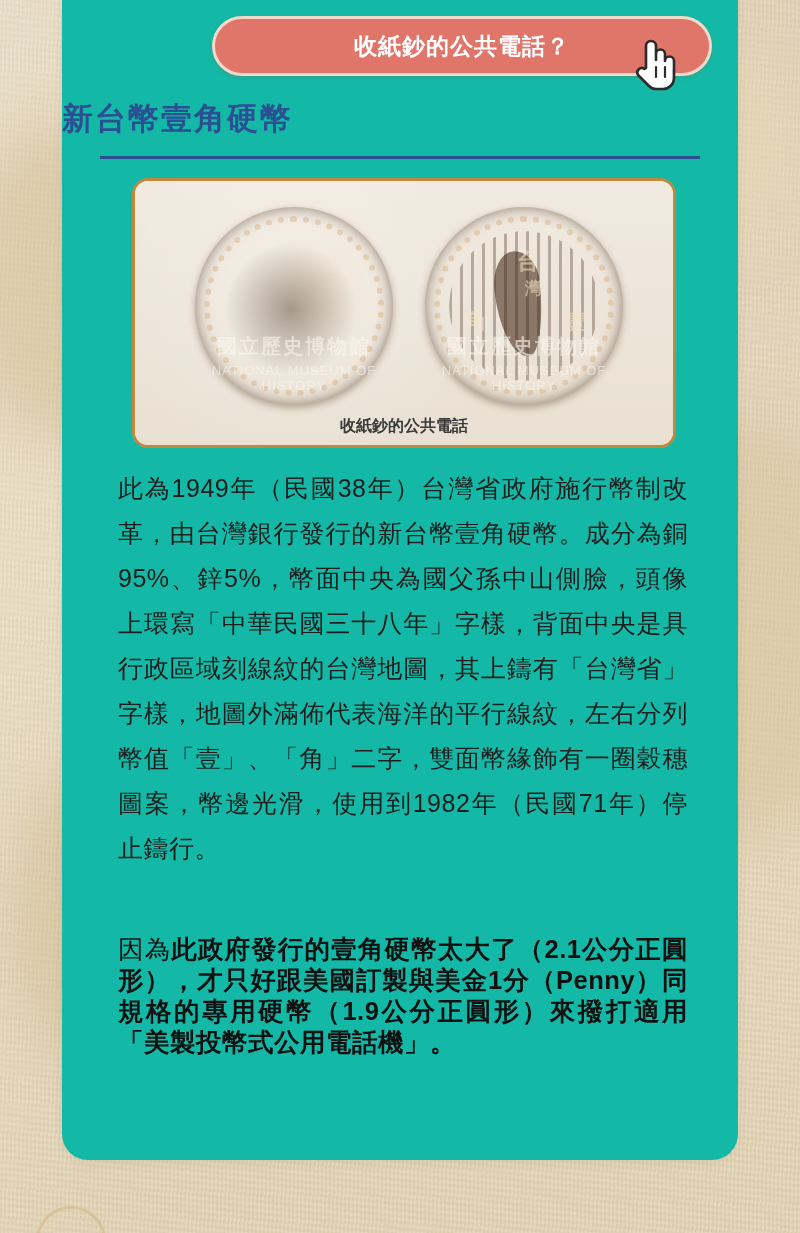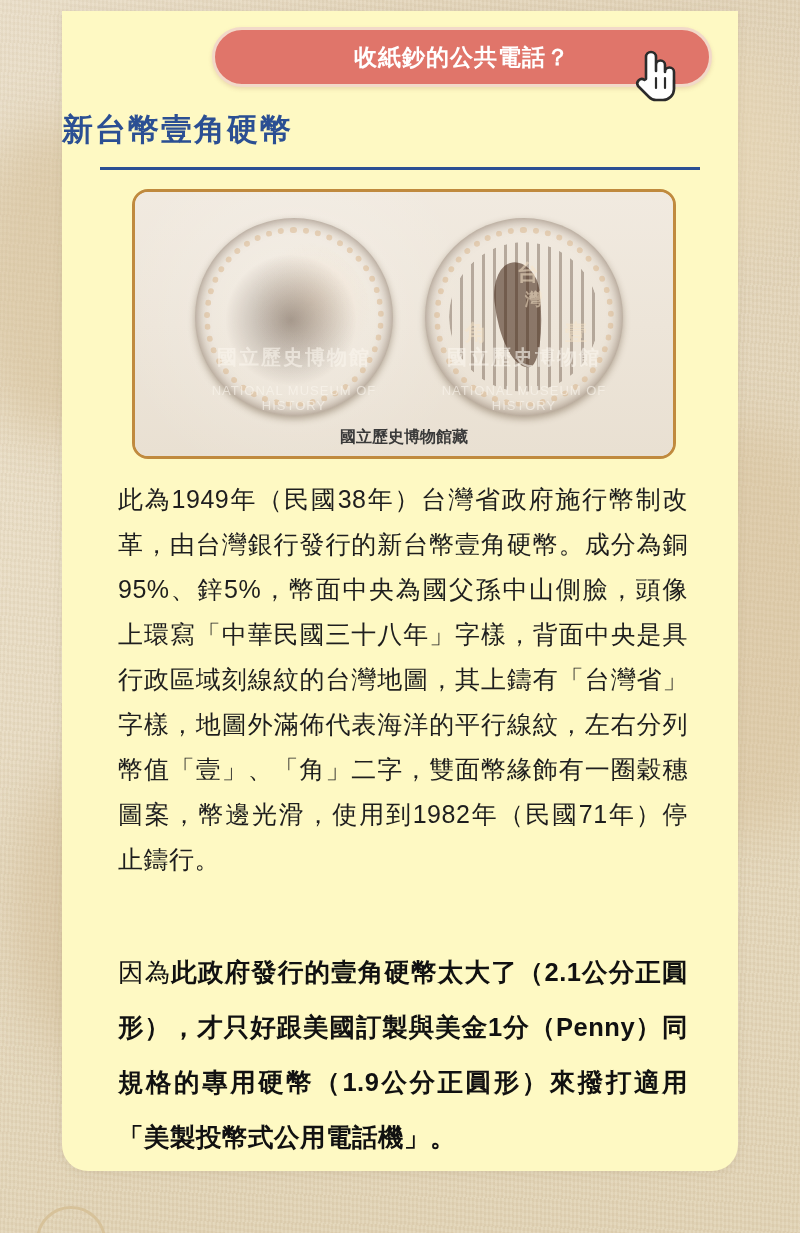--- a/index.html
+++ b/index.html
@@ -34,24 +34,24 @@
   }
   .bg-blotch.b1 { left: -40px; top: 120px; width: 200px; height: 320px; background: rgba(205,178,132,0.38); }
   .bg-blotch.b2 { right: -60px; top: 420px; width: 240px; height: 420px; background: rgba(210,185,140,0.34); }
   .bg-blotch.b3 { left: 10px; top: 760px; width: 180px; height: 300px; background: rgba(198,170,124,0.30); }
   .bg-blotch.b4 { right: 0px; top: 40px; width: 180px; height: 220px; background: rgba(232,214,180,0.45); }
 
   
   .card {
     position: absolute;
     left: 62px;
-    top: 11px;
+    top: 0;
     width: 676px;
     height: 1160px;
-    background: #fef9c3;
+    background: #14b8a6;
     border-bottom-left-radius: 26px;
     border-bottom-right-radius: 26px;
     box-shadow: 0 2px 10px rgba(120,95,60,0.10);
   }
 
   
   .bottom-circle {
     position: absolute;
     left: 36px;
     top: 1206px;
@@ -194,21 +194,21 @@
     font-size: 13px;
     letter-spacing: 1px;
     text-align: center;
     width: 198px;
   }
   .watermark .cn {
     display: block;
     font-size: 20px;
     font-weight: bold;
     letter-spacing: 2px;
-    margin-bottom: 12px;
+    margin-bottom: 3px;
   }
   .watermark.left { left: 60px; }
   .watermark.right { left: 290px; }
   .caption {
     position: absolute;
     left: 0;
     bottom: 8px;
     width: 100%;
     text-align: center;
     font-size: 16px;
@@ -228,21 +228,21 @@
     letter-spacing: 0.5px;
     text-align: justify;
   }
   .para-2 {
     position: absolute;
     left: 56px;
     top: 934px;
     width: 570px;
     color: #111111;
     font-size: 25.5px;
-    line-height: 55px;
+    line-height: 31px;
     letter-spacing: 0.5px;
     font-weight: bold;
     text-align: justify;
   }
   .para-2 .normal { font-weight: normal; }
 </style>
 </head>
 <body>
 
 <div class="bg-paper">
@@ -283,21 +283,21 @@
 
       <div class="watermark left">
         <span class="cn">國立歷史博物館</span>
         <span>NATIONAL MUSEUM OF HISTORY</span>
       </div>
       <div class="watermark right">
         <span class="cn">國立歷史博物館</span>
         <span>NATIONAL MUSEUM OF HISTORY</span>
       </div>
     </div>
-    <div class="caption">國立歷史博物館藏</div>
+    <div class="caption">收紙鈔的公共電話</div>
   </div>
 
   <div class="body-text">此為1949年（民國38年）台灣省政府施行幣制改革，由台灣銀行發行的新台幣壹角硬幣。成分為銅95%、鋅5%，幣面中央為國父孫中山側臉，頭像上環寫「中華民國三十八年」字樣，背面中央是具行政區域刻線紋的台灣地圖，其上鑄有「台灣省」字樣，地圖外滿佈代表海洋的平行線紋，左右分列幣值「壹」、「角」二字，雙面幣緣飾有一圈穀穗圖案，幣邊光滑，使用到1982年（民國71年）停止鑄行。</div>
 
   <div class="para-2">
     <span class="normal">因為</span><span>此政府發行的壹角硬幣太大了（2.1公分正圓形），才只好跟美國訂製與美金1分（Penny）同規格的專用硬幣（1.9公分正圓形）來撥打適用「美製投幣式公用電話機」。</span>
   </div>
 
 </div>
 

